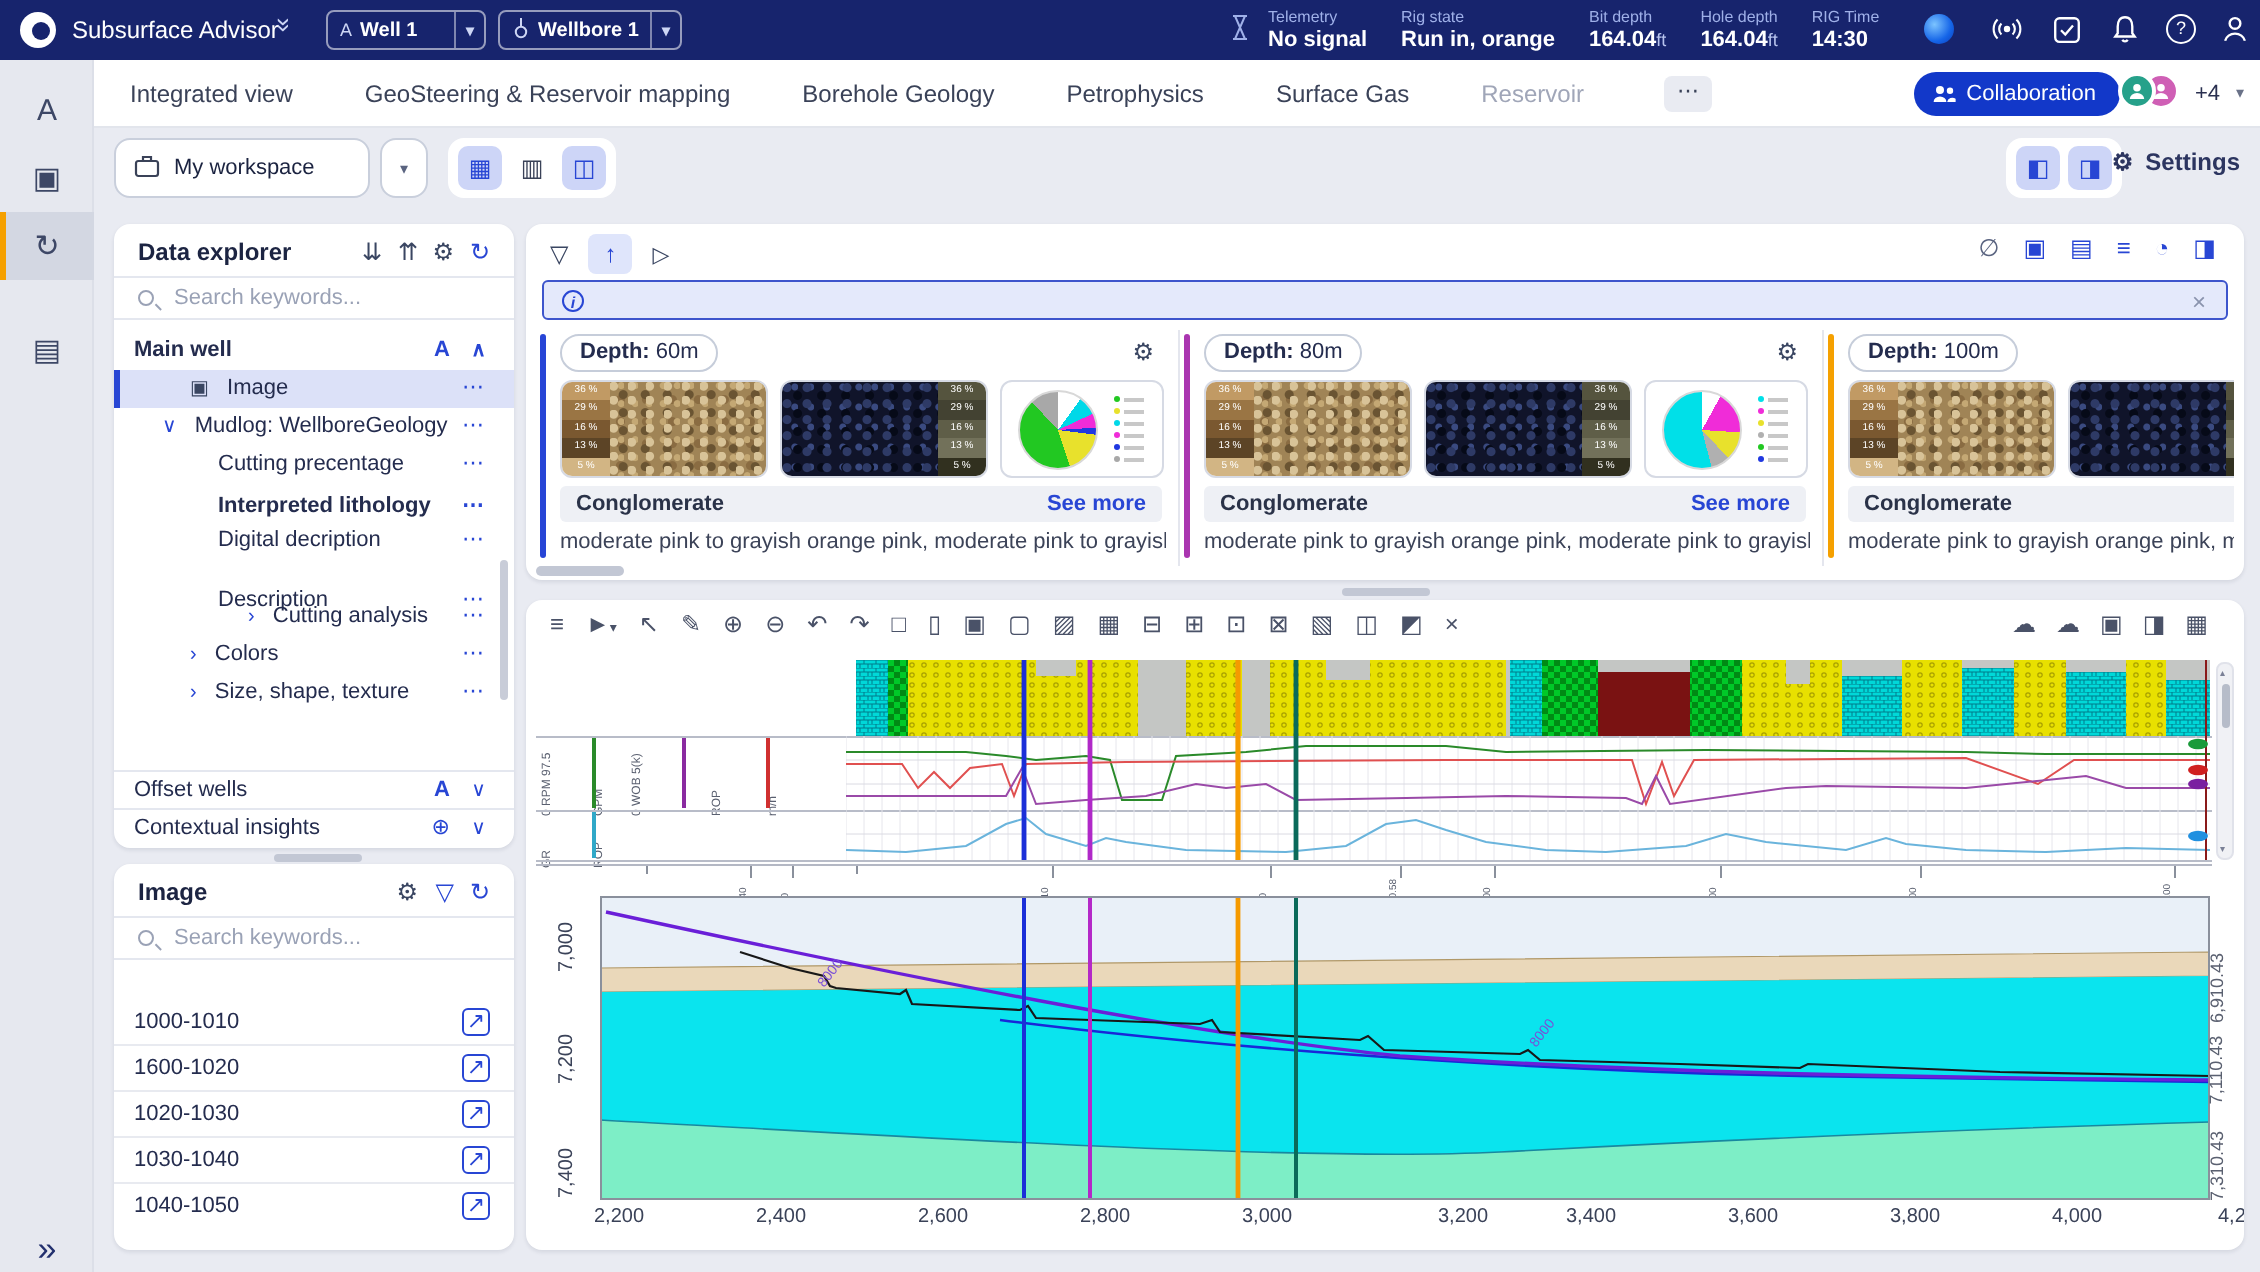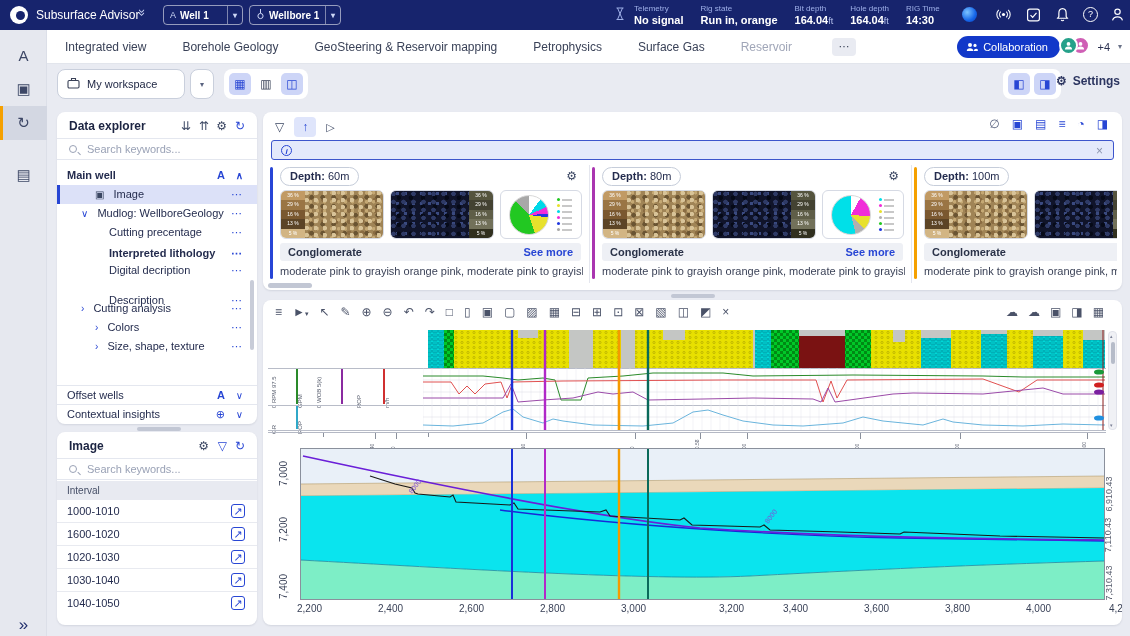--- a/index.html
+++ b/index.html
@@ -184,22 +184,22 @@
     <svg width="15" height="15" viewBox="0 0 14 14">
         <circle cx="7" cy="4.4" r="2.5" fill="none" stroke="#fff" stroke-width="1.1"></circle>
         <path d="M2.4 12.5 a4.7 4.2 0 0 1 9.2 0" fill="none" stroke="#fff" stroke-width="1.1"></path>
       </svg>
   </span>
 </div>
 
 <div id="tabsrow">
   <div id="tabs">
     <span class="tab">Integrated view</span>
+    <span class="tab">GeoSteering &amp; Reservoir mapping</span>
     <span class="tab">Borehole Geology</span>
-    <span class="tab">GeoSteering &amp; Reservoir mapping</span>
     <span class="tab">Petrophysics</span>
     <span class="tab">Surface Gas</span>
     <span class="tab dim">Reservoir</span>
     <span class="morebtn">⋯</span>
   </div>
   <div class="collab">
     <svg width="12" height="10" viewBox="0 0 12 10">
         <circle cx="4" cy="3" r="2" fill="#fff"></circle>
         <path d="M0.8 9 a3.2 2.8 0 0 1 6.4 0" fill="#fff"></path>
         <circle cx="9" cy="3.4" r="1.6" fill="#fff"></circle>
@@ -303,21 +303,21 @@
     <span class="tdots">⋯</span>
   </div>
   <div class="trow" style="top:149px;">
     <span style="margin-left:52px;">Digital decription</span>
     <span class="tdots">⋯</span>
   </div>
   <div class="trow" style="top:179px;">
     <span style="margin-left:52px;">Description</span>
     <span class="tdots">⋯</span>
   </div>
-  <div class="trow" style="top:187px;">
+  <div class="trow" style="top:187px;text-align:center;">
     <span class="tchev" style="margin-left:24px;">›</span>
     <span>Cutting analysis</span>
     <span class="tdots">⋯</span>
   </div>
   <div class="trow" style="top:206px;">
     <span class="tchev" style="margin-left:38px;">›</span>
     <span>Colors</span>
     <span class="tdots">⋯</span>
   </div>
   <div class="trow" style="top:225px;">
@@ -340,23 +340,20 @@
 <div class="handle" style="left:137px;top:427px;"></div>
 
 <div class="panel" style="left:57px;top:432px;width:200px;height:193px;">
   <span class="phead">Image</span>
   <span class="pico" style="right:48px;">⚙</span>
   <span class="pico blue" style="right:30px;">▽</span>
   <span class="pico blue" style="right:12px;">↻</span>
   <div class="srow" style="top:26px;">
     <span class="mag"></span>
     <span class="ph">Search keywords...</span>
-  </div>
-  <div style="position:absolute;left:0;top:49px;width:100%;height:19px;background:#e8eaf1;font-size:10px;line-height:19px;color:#454e66;">
-    <span style="margin-left:10px;">Interval</span>
   </div>
   <div class="introw" style="top:68px;">
     <span style="margin-left:10px;">1000-1010</span>
     <span class="lnk">↗</span>
   </div>
   <div class="introw" style="top:91px;">
     <span style="margin-left:10px;">1600-1020</span>
     <span class="lnk">↗</span>
   </div>
   <div class="introw" style="top:114px;">

